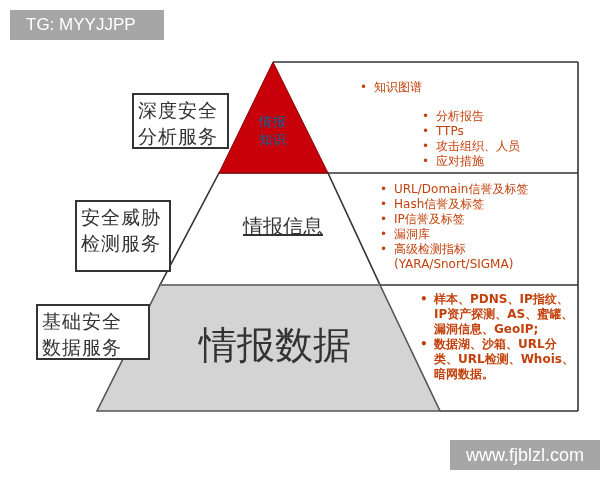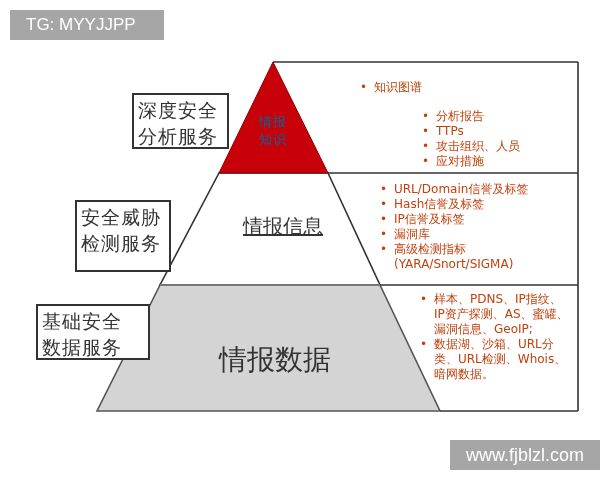--- a/index.html
+++ b/index.html
@@ -13,30 +13,30 @@
     svg.pyr { position: absolute; left: 0; top: 0; }
     .label-box { position: absolute; border: 2px solid #333; background: #fff;
                  font-size: 19px; line-height: 26px; color: #333;
                  box-sizing: border-box; padding: 2px 4px; letter-spacing: 1px; }
     #lbl-deep { left: 132px; top: 93px; width: 97px; height: 56px; }
     #lbl-detect { left: 75px; top: 200px; width: 96px; height: 72px; }
     #lbl-base { left: 36px; top: 304px; width: 114px; height: 56px; }
     .tier-text { position: absolute; text-align: center; color: #333; white-space: nowrap; }
     #t-knowledge { left: 248px; top: 113px; width: 50px; font-size: 13px; line-height: 18px; color: #0369a1; letter-spacing: 1px; }
     #t-info { left: 208px; top: 213px; width: 150px; font-size: 20px; text-decoration: underline; }
-    #t-data { left: 175px; top: 341px; width: 200px; font-size: 28px; }
+    #t-data { left: 175px; top: 320px; width: 200px; font-size: 38px; }
     .bullets { position: absolute; margin: 0; padding: 0; list-style: none; font-size: 12px;
                line-height: 15px; color: #c2410c; }
     .bullets li { position: relative; padding-left: 14px; }
     .bullets li::before { content: "•"; position: absolute; left: 0; top: 0; }
     .bullets ul { list-style: none; margin: 14px; padding: 0 0 0 34px; }
     #b-top { left: 360px; top: 80px; }
     #b-mid { left: 380px; top: 182px; }
     #b-bot { left: 420px; top: 292px; width: 158px; }
-    #b-bot li { line-height: 15px; }
+    #b-bot li { line-height: 15px; font-weight: bold; }
     .cont { padding-left: 14px; display: block; }
   </style>
 </head>
 <body>
 
 <div id="tg" class="tag">TG: MYYJJPP</div>
 
 <svg class="pyr" width="600" height="480">
 
   <g stroke="#333" stroke-width="1.6" fill="none">

